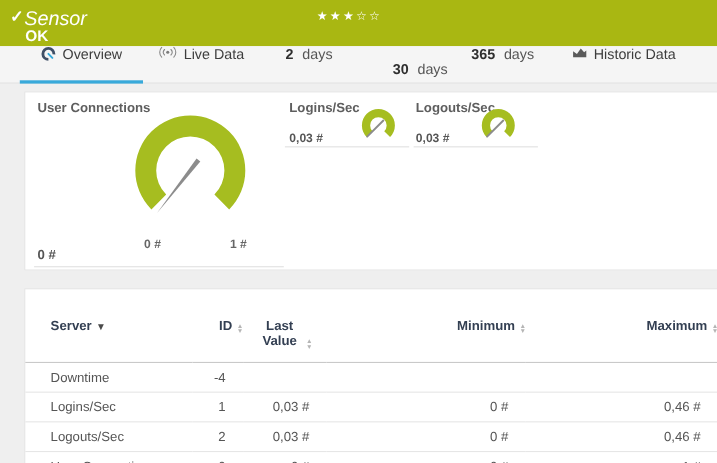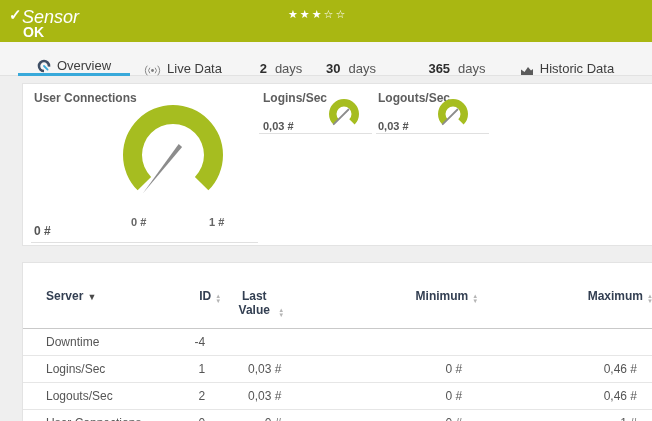--- a/index.html
+++ b/index.html
@@ -12,21 +12,21 @@
   .check { position:absolute; left:9px; top:6px; font-size:15px; font-weight:bold; }
   .cat   { position:absolute; left:22px; top:7px; font-size:18px; font-style:italic; }
   .sensor-title { position:absolute; left:63px; top:5px; font-size:15px; font-weight:bold; white-space:nowrap; }
   .flag  { font-size:10px; vertical-align:super; font-weight:normal; margin-left:3px; }
   .stars { position:absolute; left:288px; top:8px; font-size:11px; letter-spacing:2px; }
   .okstate { position:absolute; left:23px; top:24px; font-size:14px; font-weight:bold; }
 
   
   .tabs { position:absolute; left:0; top:42px; width:652px; height:34px;
           background:#f5f5f5; border-bottom:1px solid #e2e2e2; font-size:13px; color:#3d3d3d; }
-  .tab  { position:absolute; top:0; height:34px; display:flex; align-items:flex-end;
+  .tab  { position:absolute; top:0; height:34px; display:flex; align-items:flex-start;
           justify-content:center; gap:6px; cursor:pointer; white-space:nowrap; }
   .tab.active { border-bottom:3px solid var(--tab-underline,#38a9da); }
   .tab .num { font-weight:bold; color:#2e2e2e; margin-right:2px; }
   .tab .unit { color:#555; }
   .tab svg { display:block; }
 
   
   .panel { position:absolute; left:22px; width:632px; background:#fff; border:1px solid #e3e3e3; }
   .panel.gauges { top:83px; height:163px; }
   .panel.table  { top:262px; height:170px; }
@@ -77,21 +77,21 @@
         <path d="M3,1 A6.5,6.5 0 0,0 3,10" fill="none" stroke="#8a8a8a" stroke-width="1" stroke-linecap="round"></path>
         <path d="M11.4,3 A3.6,3.6 0 0,1 11.4,8" fill="none" stroke="#8a8a8a" stroke-width="1" stroke-linecap="round"></path>
         <path d="M14,1 A6.5,6.5 0 0,1 14,10" fill="none" stroke="#8a8a8a" stroke-width="1" stroke-linecap="round"></path>
       </svg>
       <span>Live Data</span>
     </div>
     <div class="tab" style="left:243px;width:76px;">
       <span class="num">2</span>
       <span class="unit">days</span>
     </div>
-    <div class="tab" style="left:313px;width:76px;">
+    <div class="tab" style="left:344px;width:76px;margin-top:13px;">
       <span class="num">30</span>
       <span class="unit">days</span>
     </div>
     <div class="tab" style="left:419px;width:76px;">
       <span class="num">365</span>
       <span class="unit">days</span>
     </div>
     <div class="tab" style="left:507px;width:120px;">
       <svg width="14" height="11" viewBox="0 0 14 11">
         <path d="M1,10 L1,4.5 L4.5,7 L8,2 L11,5.5 L13,4 L13,10 Z" fill="#5a5a5a"></path>

